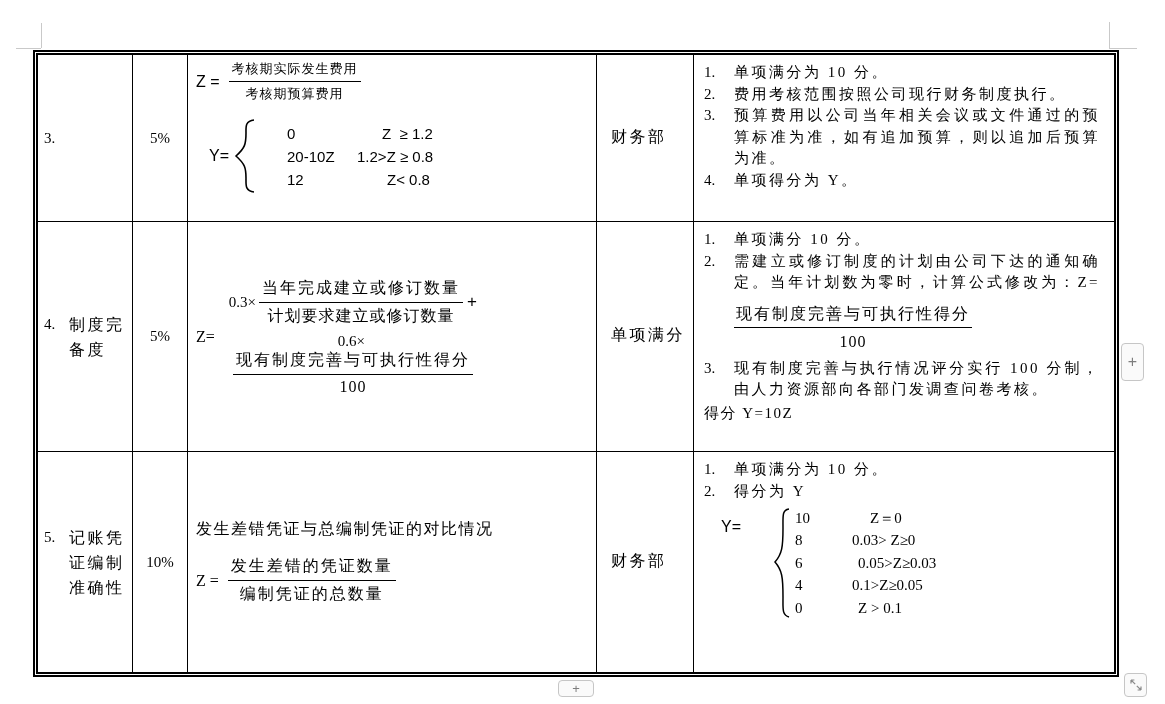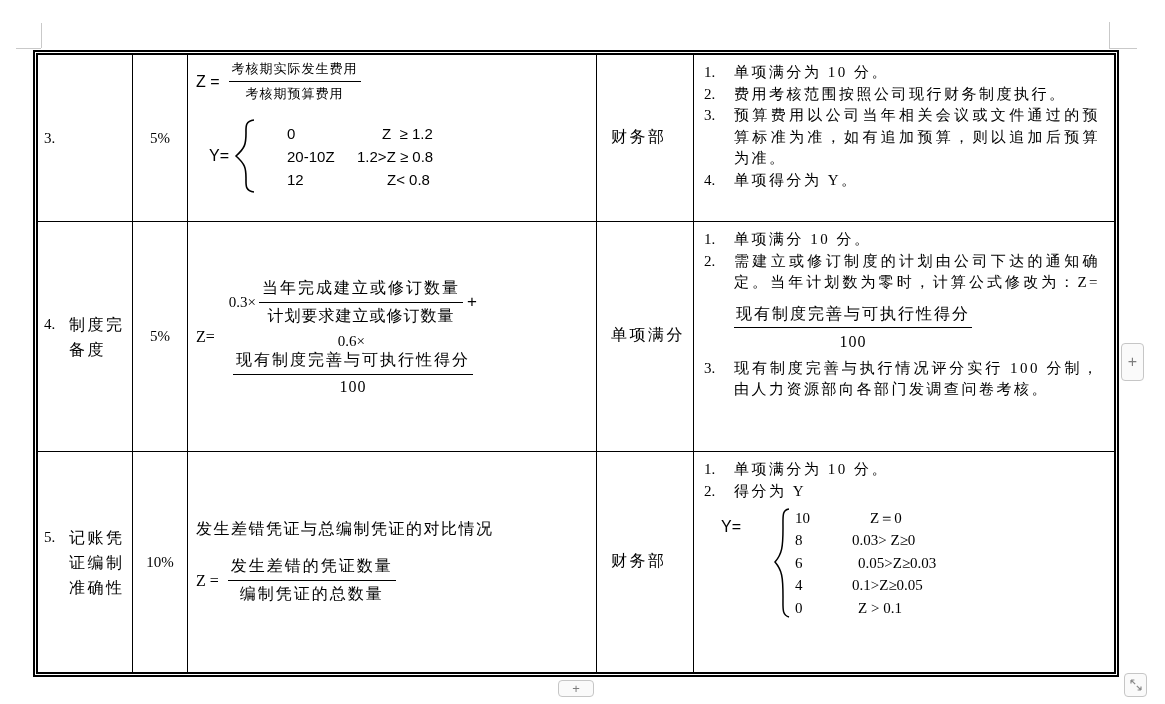--- a/index.html
+++ b/index.html
@@ -215,20 +215,21 @@
             <span class="nfrac">
               <span class="fn">现有制度完善与可执行性得分</span>
               <span class="fd">100</span>
             </span>
           </div>
         </div>
         <div class="note">
           <span class="nnum">3.</span>
           <div class="ntext">现有制度完善与执行情况评分实行 100 分制，由人力资源部向各部门发调查问卷考核。</div>
         </div>
+        <div class="nfooter">得分 Y=10Z</div>
       </div>
 
       <div class="cell col-name lastrow">
         <div class="name-wrap">
           <span class="inum">5.</span>
           <span class="iname">记账凭证编制准确性</span>
         </div>
       </div>
       <div class="cell col-weight lastrow">
         <span>10%</span>

